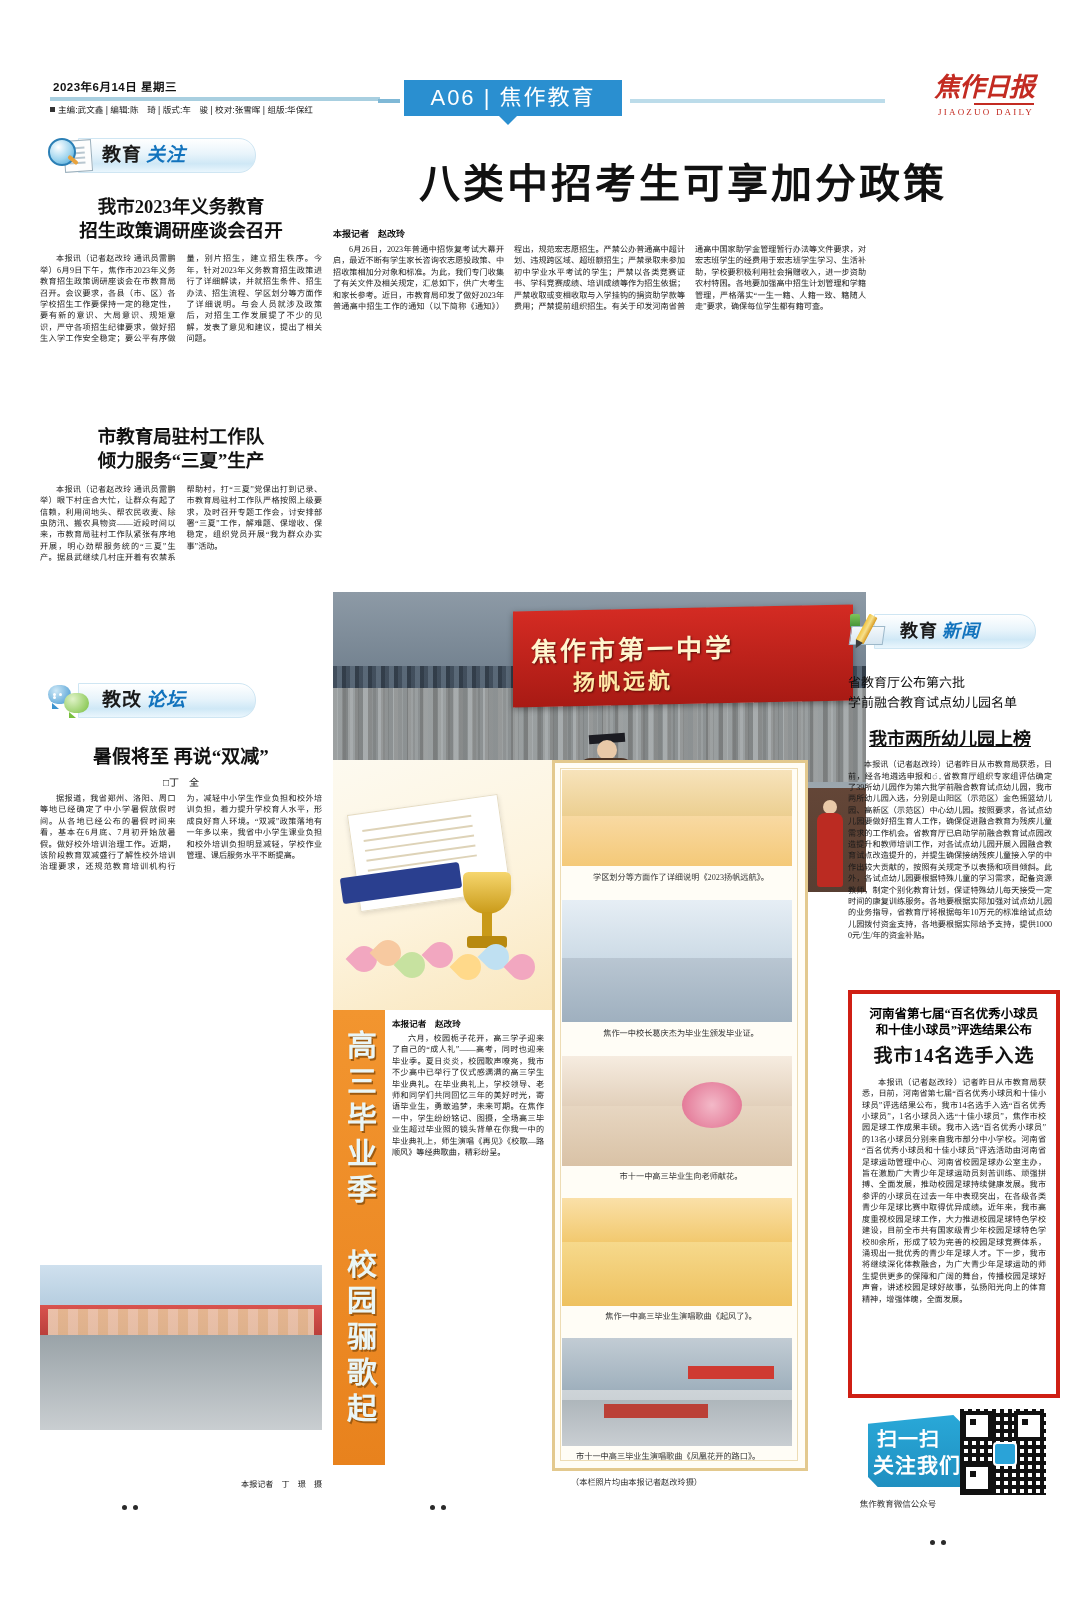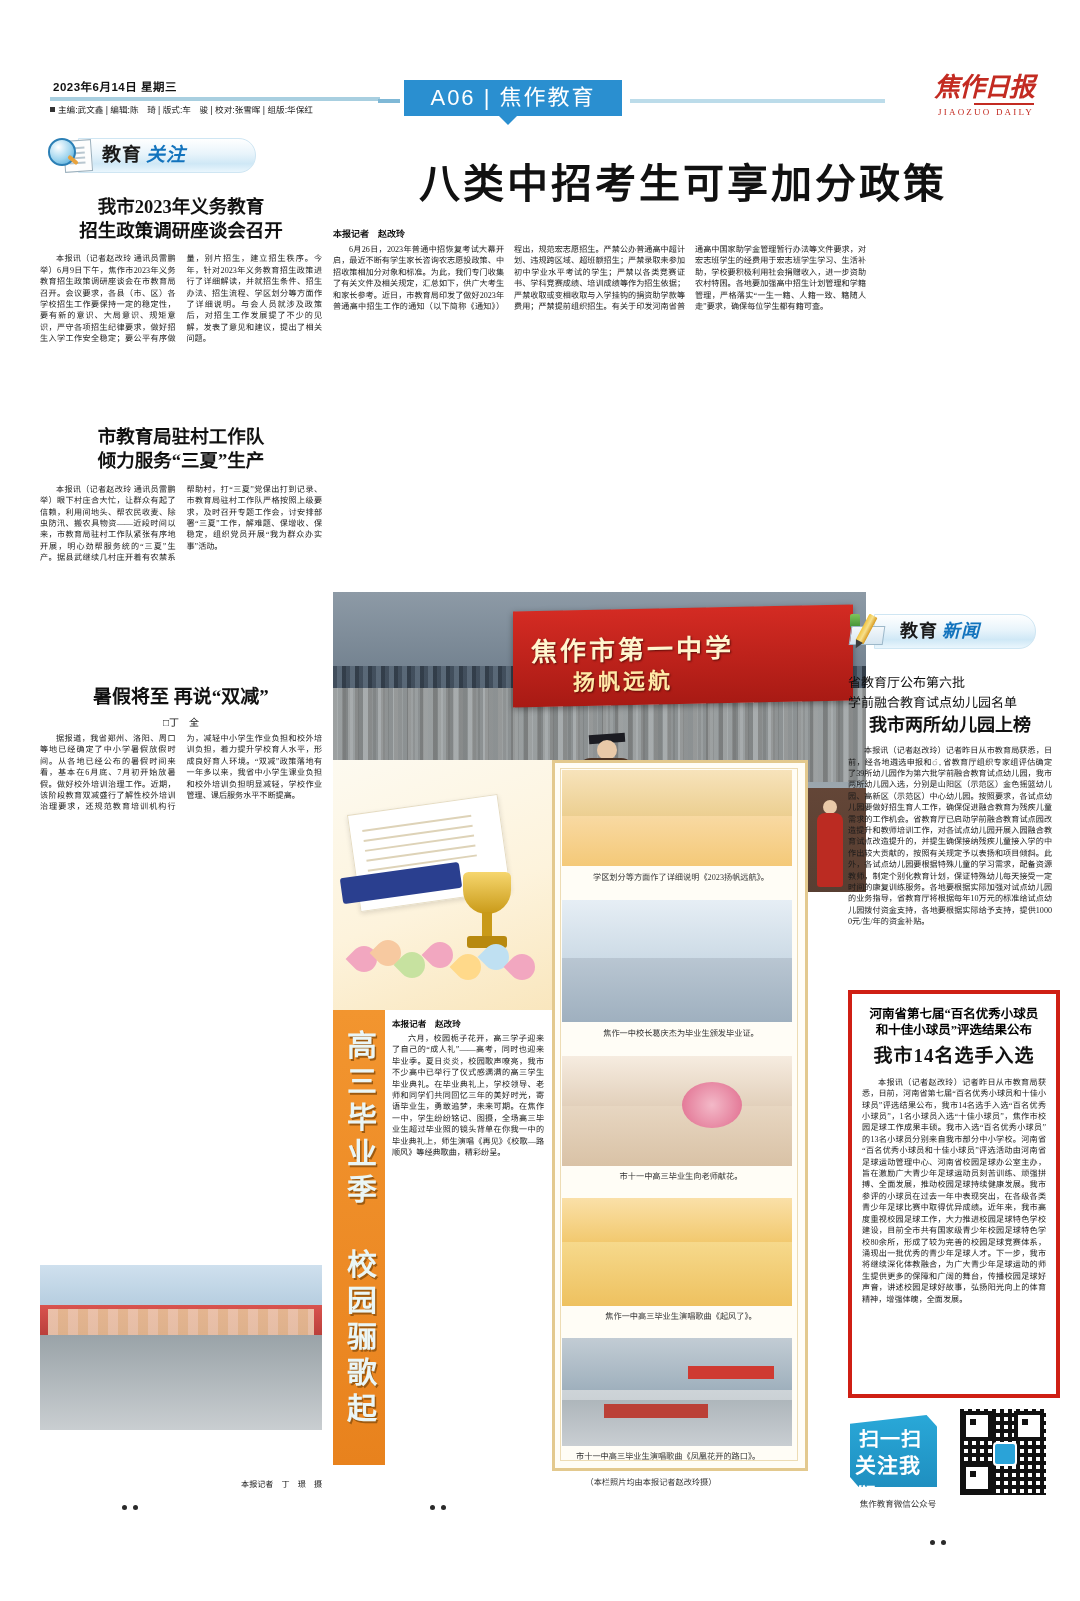--- a/index.html
+++ b/index.html
@@ -176,21 +176,21 @@
   
   .frame{position:absolute;left:552px;top:760px;width:250px;height:705px;
      border:3px solid #e3c98e;background:#fffdf6;}
   .frame-in{position:absolute;left:5px;top:5px;width:236px;height:691px;border:1px solid #eddcb4;}
 
   
   .redbox{position:absolute;left:848px;top:990px;width:204px;height:400px;border:4px solid #cf1f14;}
 
   
   .qrwrap{position:absolute;left:848px;top:1405px;width:204px;height:110px;}
-  .scan{position:absolute;left:2px;top:10px;width:87px;height:72px;
+  .scan{position:absolute;left:20px;top:10px;width:97px;height:72px;
      background:linear-gradient(180deg,#29a8d8,#1f8fc0);
      clip-path:polygon(0 12%,88% 0,100% 16%,100% 100%,10% 100%,0 86%);}
   .scan s{position:absolute;left:9px;top:8px;font-size:20px;font-weight:bold;color:#fff;
      text-decoration:none;font-family:"Liberation Serif","DejaVu Serif",serif;letter-spacing:1px;}
   .scan s.l2{top:34px;left:5px;font-size:21px;color:#fff;}
   .qrimg{position:absolute;left:112px;top:4px;width:86px;height:86px;background:#fff;
      background-image:
        repeating-linear-gradient(90deg,#111 0 4px,transparent 4px 8px),
        repeating-linear-gradient(0deg,#111 0 4px,transparent 4px 8px);
      background-size:8px 8px,8px 8px;}
@@ -248,20 +248,36 @@
     </div>
 
     <div class="hl" style="font-size:18.5px;margin-top:22px;">我市2023年义务教育</div>
     <div class="hl" style="font-size:18.5px;">招生政策调研座谈会召开</div>
     <div class="bodytext twocol" style="margin-top:10px;height:155px;">本报讯（记者赵改玲 通讯员雷鹏举）6月9日下午，焦作市2023年义务教育招生政策调研座谈会在市教育局召开。会议要求，各县（市、区）各学校招生工作要保持一定的稳定性，要有新的意识、大局意识、规矩意识，严守各项招生纪律要求，做好招生入学工作安全稳定；要公平有序做量，别片招生，建立招生秩序。今年，针对2023年义务教育招生政策进行了详细解读，并就招生条件、招生办法、招生流程、学区划分等方面作了详细说明。与会人员就涉及政策后，对招生工作发展提了不少的见解，发表了意见和建议，提出了相关问题。</div>
 
     <div class="hl" style="font-size:18.5px;margin-top:18px;">市教育局驻村工作队</div>
     <div class="hl" style="font-size:18.5px;">倾力服务“三夏”生产</div>
     <div class="bodytext twocol" style="margin-top:10px;height:175px;">本报讯（记者赵改玲 通讯员雷鹏举）眼下村庄合大忙，让群众有起了信赖，利用间地头、帮农民收麦、除虫防汛、搬农具物资——近段时间以来，市教育局驻村工作队紧张有序地开展，明心劲帮服务统的“三夏”生产。据县武继续几村庄开着有农禁系帮助村，打“三夏”党保出打到记录、市教育局驻村工作队严格按照上级要求，及时召开专题工作会，讨安排部署“三夏”工作，解难题、保增收、保稳定，组织党员开展“我为群众办实事”活动。</div>
 
+    <div class="badge" style="margin-top:22px;">
+      <div class="badge-pill"></div>
+      <div class="badge-ico">
+        <span class="ico-b1">
+            <span class="dots">
+              <i></i>
+              <i></i>
+              <i></i>
+            </span>
+          </span>
+        <span class="ico-b2"></span>
+      </div>
+      <div class="badge-txt">
+        <span>教改</span><em>论坛</em>
+      </div>
+    </div>
 
     <div class="hl" style="font-size:19px;margin-top:26px;">暑假将至 再说“双减”</div>
     <div class="byline">□丁　全</div>
     <div class="bodytext twocol" style="margin-top:4px;height:330px;">据报道，我省郑州、洛阳、周口等地已经确定了中小学暑假放假时间。从各地已经公布的暑假时间来看，基本在6月底、7月初开始放暑假。做好校外培训治理工作。近期，该阶段教育双减盛行了解性校外培训治理要求，还规范教育培训机构行为，减轻中小学生作业负担和校外培训负担，着力提升学校育人水平，形成良好育人环境。“双减”政策落地有一年多以来，我省中小学生课业负担和校外培训负担明显减轻，学校作业管理、课后服务水平不断提高。</div>
 
   </div>
 
   <div class="ph" style="position:absolute;left:40px;top:1265px;width:282px;height:165px;">
     <div style="position:absolute;left:0;top:0;width:282px;height:62px;background:linear-gradient(180deg,#cfe0ee,#a9c4d8);"></div>
     <div style="position:absolute;left:0;top:40px;width:282px;height:38px;background:linear-gradient(180deg,#d9534f,#b23b36);"></div>
@@ -427,38 +443,38 @@
     <div style="position:absolute;left:42px;top:66px;width:104px;height:14px;background:#bb4037;"></div>
     <span class="pfig" style="left:18px;"><span class="h"></span><span class="b" style="height:44px;background:#eef1f4;"></span></span>
     <span class="pfig" style="left:48px;"><span class="h"></span><span class="b" style="height:46px;background:#eef1f4;"></span></span>
     <span class="pfig" style="left:80px;"><span class="h"></span><span class="b" style="height:48px;background:#eef1f4;"></span></span>
     <span class="pfig" style="left:112px;"><span class="h"></span><span class="b" style="height:46px;background:#eef1f4;"></span></span>
     <span class="pfig" style="left:146px;"><span class="h"></span><span class="b" style="height:48px;background:#eef1f4;"></span></span>
     <span class="pfig" style="left:178px;"><span class="h"></span><span class="b" style="height:46px;background:#eef1f4;"></span></span>
     <span class="pfig" style="left:204px;"><span class="h"></span><span class="b" style="height:48px;background:#eef1f4;"></span></span>
   </div>
   <div class="cap" style="position:absolute;left:562px;top:1448px;width:230px;text-align:left;text-indent:10px;">市十一中高三毕业生演唱歌曲《凤凰花开的路口》。</div>
-  <div class="cap" style="position:absolute;left:532px;top:1474px;width:230px;text-align:center;">（本栏照片均由本报记者赵改玲摄）</div>
+  <div class="cap" style="position:absolute;left:567px;top:1474px;width:230px;text-align:left;">（本栏照片均由本报记者赵改玲摄）</div>
 
   <div class="col" style="left:848px;top:612px;width:204px;">
     <div class="badge">
       <div class="badge-pill" style="left:26px;width:160px;"></div>
       <div class="badge-ico" style="left:0;">
         <span class="ico-cup"></span>
           <span class="ico-book"></span>
           <span class="ico-pen"></span>
       </div>
       <div class="badge-txt" style="left:52px;font-size:18px;">
         <span>教育</span><em>新闻</em>
       </div>
     </div>
 
     <div class="kicker" style="margin-top:24px;">省教育厅公布第六批</div>
     <div class="kicker">学前融合教育试点幼儿园名单</div>
-    <div class="hl" style="font-size:18px;margin-top:3px;">我市两所幼儿园上榜</div>
+    <div class="hl" style="font-size:18px;margin-top:17px;text-decoration:underline;">我市两所幼儿园上榜</div>
     <div class="bodytext" style="margin-top:8px;height:300px;">本报讯（记者赵改玲）记者昨日从市教育局获悉，日前，经各地遴选申报和், 省教育厅组织专家组评估确定了39所幼儿园作为第六批学前融合教育试点幼儿园，我市两所幼儿园入选，分别是山阳区（示范区）金色摇篮幼儿园、高新区（示范区）中心幼儿园。按照要求，各试点幼儿园要做好招生育人工作，确保促进融合教育为残疾儿童需求的工作机会。省教育厅已启动学前融合教育试点园改造提升和教师培训工作，对各试点幼儿园开展入园融合教育试点改造提升的，并提生确保接纳残疾儿童接入学的中作出较大贡献的，按照有关规定予以表扬和项目倾斜。此外，各试点幼儿园要根据特殊儿童的学习需求，配备资源教师，制定个别化教育计划，保证特殊幼儿每天接受一定时间的康复训练服务。各地要根据实际加强对试点幼儿园的业务指导，省教育厅将根据每年10万元的标准给试点幼儿园拨付资金支持，各地要根据实际给予支持，提供10000元/生/年的资金补贴。</div>
   </div>
 
   <div class="redbox">
     <div style="padding:12px 10px 0;">
       <div class="hl-sub" style="font-size:12.5px;font-weight:bold;">河南省第七届“百名优秀小球员</div>
       <div class="hl-sub" style="font-size:12.5px;font-weight:bold;">和十佳小球员”评选结果公布</div>
       <div class="hl" style="font-size:19px;margin-top:5px;letter-spacing:1px;">我市14名选手入选</div>
       <div class="bodytext" style="margin-top:9px;height:300px;">本报讯（记者赵改玲）记者昨日从市教育局获悉，日前，河南省第七届“百名优秀小球员和十佳小球员”评选结果公布，我市14名选手入选“百名优秀小球员”，1名小球员入选“十佳小球员”，焦作市校园足球工作成果丰硕。我市入选“百名优秀小球员”的13名小球员分别来自我市部分中小学校。河南省“百名优秀小球员和十佳小球员”评选活动由河南省足球运动管理中心、河南省校园足球办公室主办，旨在激励广大青少年足球运动员刻苦训练、顽强拼搏、全面发展，推动校园足球持续健康发展。我市参评的小球员在过去一年中表现突出，在各级各类青少年足球比赛中取得优异成绩。近年来，我市高度重视校园足球工作，大力推进校园足球特色学校建设，目前全市共有国家级青少年校园足球特色学校80余所，形成了较为完善的校园足球竞赛体系，涌现出一批优秀的青少年足球人才。下一步，我市将继续深化体教融合，为广大青少年足球运动的师生提供更多的保障和广阔的舞台，传播校园足球好声音，讲述校园足球好故事，弘扬阳光向上的体育精神，增强体魄，全面发展。</div>
     </div>

